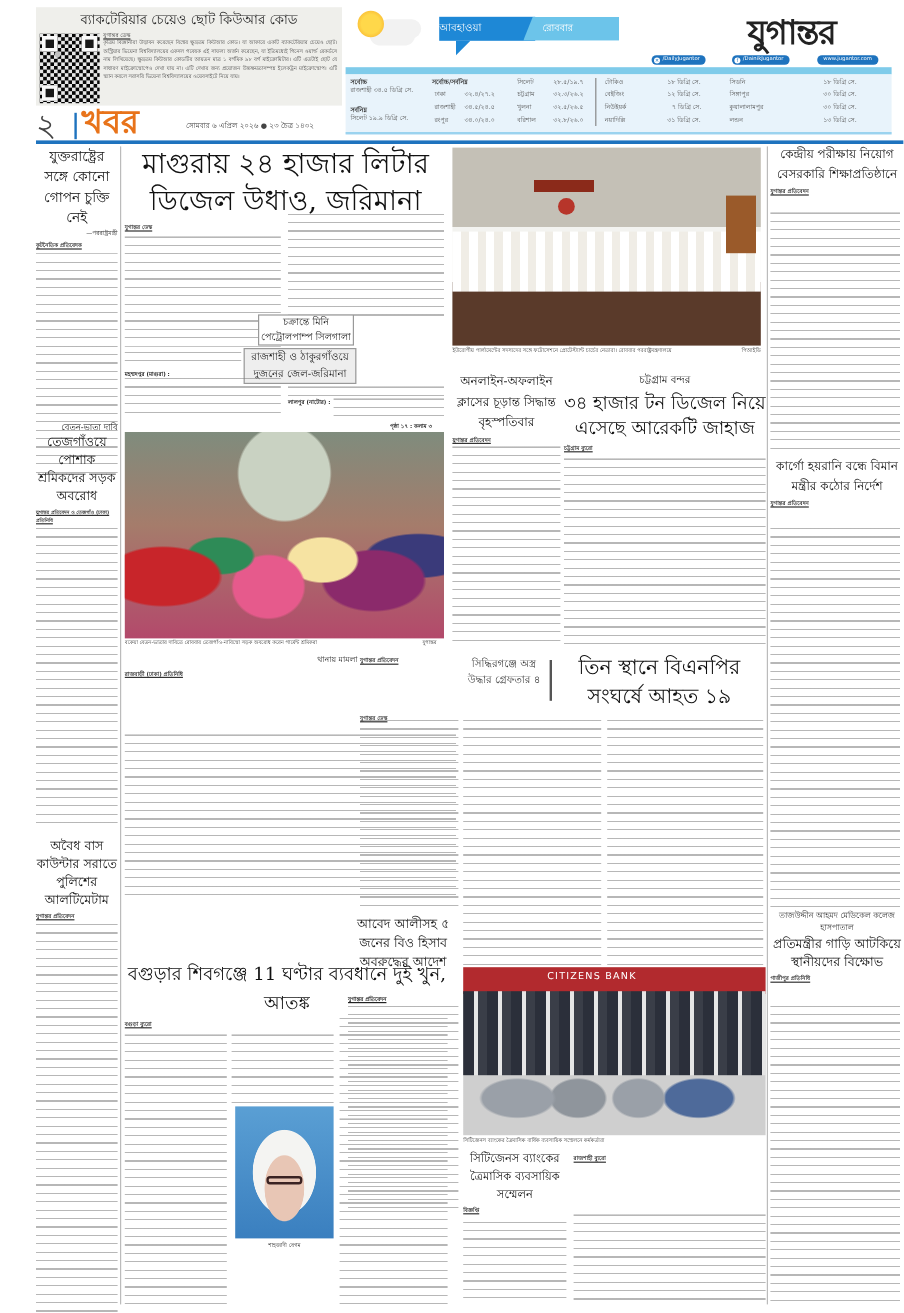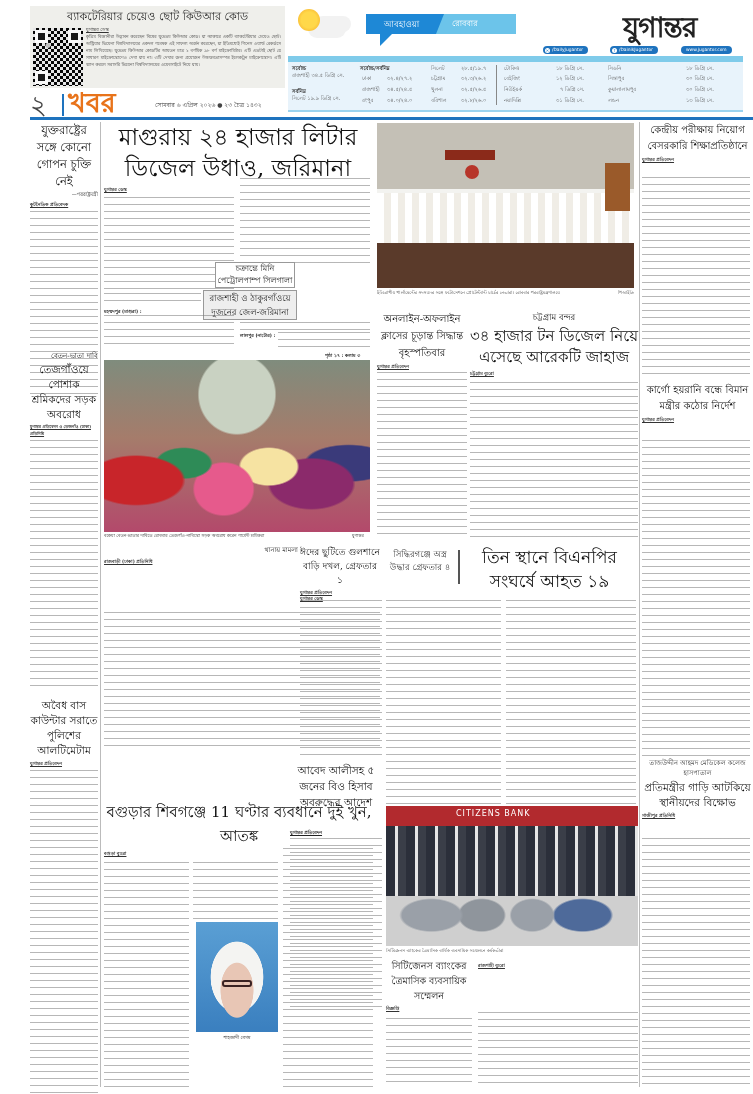--- a/index.html
+++ b/index.html
@@ -27,21 +27,21 @@
 #page-num{left:30px;top:92px;font-size:26px;color:#444;font-family:"DejaVu Serif",serif;line-height:1}
 #page-bar{left:62px;top:94px;width:2px;height:22px;background:#1e73be}
 #section{left:68px;top:88px;font-size:27px;color:#e8731a;font-weight:bold;font-family:"DejaVu Serif",serif;line-height:1.1}
 #dateline{left:155px;top:100px;font-size:6px;color:#444}
 #topline{left:30px;top:117px;width:723px;height:3px;background:#1e73be}
 
 
 #weather{left:288px;top:6px;width:465px;height:108px}
 #sun{position:absolute;left:10px;top:3px;width:22px;height:22px;border-radius:50%;background:radial-gradient(circle,#ffd84a 0 50%,#f5a623 100%)}
 #cloud{position:absolute;left:20px;top:14px;width:38px;height:18px;background:#f2f2f2;border-radius:12px;box-shadow:6px -5px 0 -1px #f2f2f2}
-#wtab1{position:absolute;left:78px;top:8px;width:80px;height:20px;background:#1e88d6;color:#fff;font-size:8.5px;line-height:20px;padding-left:18px}
+#wtab1{position:absolute;left:78px;top:8px;width:80px;height:20px;background:#1e88d6;color:#fff;font-size:8.5px;line-height:20px;padding-left:0}
 #wtab1:after{content:"";position:absolute;left:14px;bottom:-12px;border-left:0 solid transparent;border-right:12px solid transparent;border-top:12px solid #1e88d6}
 #wtab2{position:absolute;left:148px;top:8px;width:80px;height:20px;background:#6cc4ea;color:#fff;font-size:8px;line-height:20px;padding-left:16px;clip-path:polygon(8px 0,100% 0,100% 100%,0 100%)}
 #logo{position:absolute;left:335px;top:0;font-size:28px;color:#222;font-family:"DejaVu Serif",serif;font-weight:bold;letter-spacing:-1px}
 .social{position:absolute;top:40px;height:8px;border-radius:4px;background:#1e73be;color:#fff;font-size:4.4px;line-height:8px;padding:0 5px 0 9px}
 .social .ic{position:absolute;left:2px;top:1.5px;width:5px;height:5px;border-radius:50%;background:#fff;color:#1e73be;font-size:4px;line-height:5px;text-align:center}
 #wstripe{position:absolute;left:0;top:50px;width:455px;height:6px;background:#7fcbea}
 #wtable{position:absolute;left:0;top:56px;width:455px;height:50px;background:#e8f3fb;border-bottom:2px solid #9bd3ef}
 .wt{position:absolute;font-size:5.2px;color:#555;white-space:nowrap}
 .wt.b{color:#333;font-weight:bold}
 </style>
@@ -168,21 +168,20 @@
 <div class="abs" style="left:104px;top:533px;width:240px;font-size:4.3px;color:#333;white-space:nowrap;overflow:hidden">বকেয়া বেতন-ভাতার দাবিতে রোববার তেজগাঁও-নাবিস্কো সড়ক অবরোধ করেন গার্মেন্ট শ্রমিকরা</div>
 <div class="abs" style="left:352px;top:533px;font-size:4.3px;color:#333">যুগান্তর</div>
 
 <div class="abs" style="left:104px;top:545px;width:196px">
   <div style="font-size:6.5px;text-align:right;margin-right:2px">থানায় মামলা</div>
   <div class="byline">রাজবাড়ী (ঢাকা) প্রতিনিধি</div>
 </div>
 <div class="abs lines" style="left:104px;top:612px;width:276px;height:134px"></div>
 
 <div class="abs" style="left:300px;top:545px;width:80px">
-  <div class="hl" style="font-size:9px;line-height:14px">ঈদের ছুটিতে গুলশানে বাড়ি দখল, গ্রেফতার ১</div>
   <div class="byline">যুগান্তর প্রতিবেদন</div>
 </div>
 <div class="abs lines" style="left:382px;top:598px;width:0;height:0"></div>
 
 <div class="abs" style="left:104px;top:800px;width:270px">
   <div class="hl" style="font-size:15px;line-height:24px">বগুড়ার শিবগঞ্জে 11 ঘণ্টার ব্যবধানে দুই খুন, আতঙ্ক</div>
   <div class="byline">বগুড়া ব্যুরো</div>
 </div>
 <div class="abs lines" style="left:104px;top:862px;width:85px;height:225px"></div>
 <div class="abs lines" style="left:193px;top:862px;width:85px;height:63px"></div>

